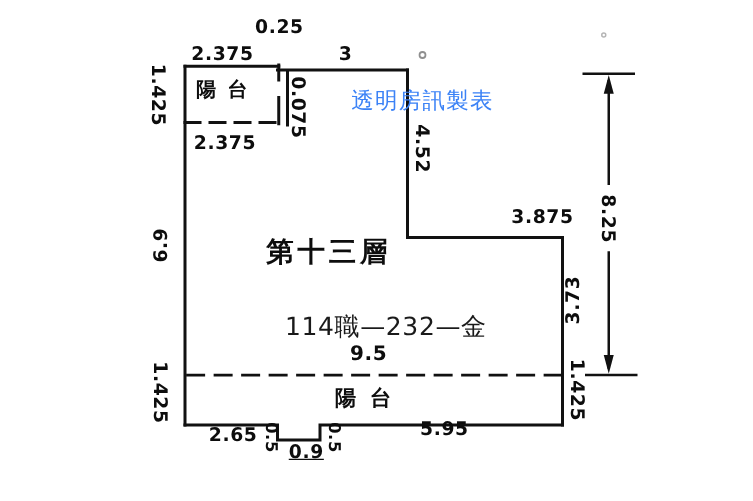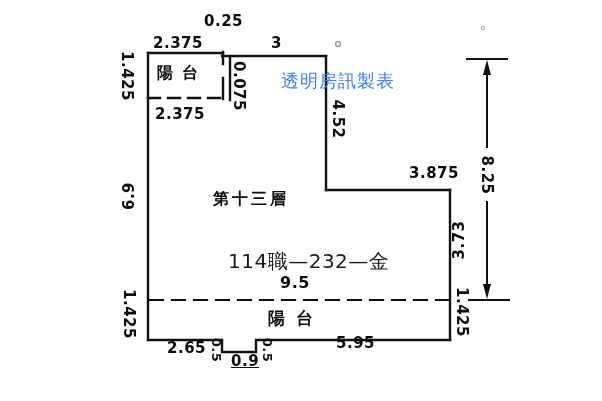--- a/index.html
+++ b/index.html
@@ -7,21 +7,21 @@
     position:relative;width:602px;height:401px;background:#ffffff;overflow:hidden;
     font-family:"DejaVu Sans","Liberation Sans",sans-serif;color:#0d0d0d;
   }
   #walls{position:absolute;left:0;top:0;}
   .lbl{position:absolute;white-space:nowrap;line-height:1;}
   .num{font-size:15px;font-weight:700;letter-spacing:0.5px;}
   .num-sm{font-size:13px;font-weight:700;letter-spacing:0.5px;}
   .v{transform:translate(-50%,-50%) rotate(90deg);transform-origin:center;}
   .vu{transform:translate(-50%,-50%) rotate(-90deg);transform-origin:center;}
   .cjk{font-weight:700;font-family:Liberation Serif, serif;}
-  .title{font-size:16px;font-weight:700;letter-spacing:3px;}
+  .title{font-size:22px;font-weight:700;letter-spacing:3px;}
   .serial{font-size:16px;font-weight:400;letter-spacing:1.5px;color:#1a1a1a;}
   .code{font-size:20px;font-weight:400;letter-spacing:0.5px;color:#1a1a1a;}
   .watermark{font-size:18px;font-weight:400;color:#3b82f6;letter-spacing:1px;}
   .balcony{font-size:16px;font-weight:700;}
 </style>
 </head>
 <body>
 
 <div id="plan">
 

